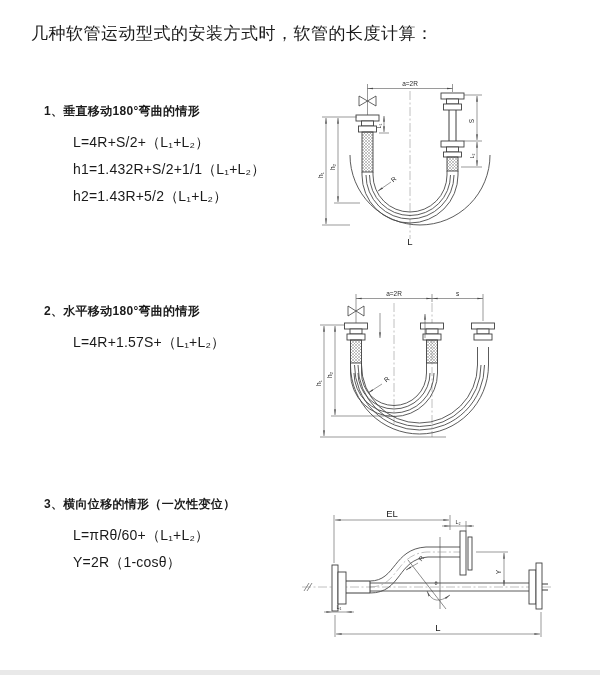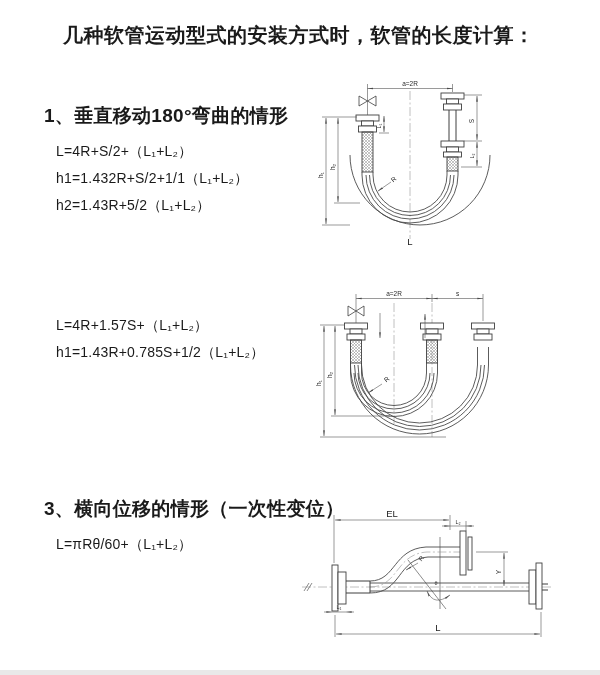--- a/index.html
+++ b/index.html
@@ -3,28 +3,28 @@
 <meta charset="utf-8">
 <style>
   html,body{margin:0;padding:0}
   body{
     width:600px;height:675px;position:relative;overflow:hidden;
     background:#ffffff;color:#1a1a1a;
     font-family:"Liberation Sans","DejaVu Sans",sans-serif;
   }
   .doc-title{
     position:absolute;left:31px;top:22px;
-    font-size:20px;font-weight:bold;letter-spacing:.5px;margin-left:32px;
+    font-size:17px;font-weight:normal;letter-spacing:.5px;
   }
   .section{position:absolute;left:44px}
   #sec1{top:103px}
   #sec2{top:303px}
   #sec3{top:496px}
-  .heading{font-size:19px;font-weight:bold;letter-spacing:.3px}
-  .formulas{margin:9px 0 0 12px}
+  .heading{font-size:12px;font-weight:bold;letter-spacing:.3px}
+  .formulas{margin:9px 0 0 29px}
   .formula{font-size:14px;height:27px;line-height:27px;letter-spacing:.2px;white-space:nowrap}
   svg{position:absolute;font-family:"Liberation Sans","DejaVu Sans",sans-serif}
   #svg1{left:300px;top:75px}
   #svg2{left:308px;top:285px}
   #svg3{left:296px;top:505px}
   .ol{stroke:#3f3f3f;stroke-width:1;fill:none}
   .fit{stroke:#3f3f3f;stroke-width:0.9;fill:#ffffff}
   .hose{stroke:#4a4a4a;stroke-width:0.9;fill:none}
   .thin{stroke:#5a5a5a;stroke-width:0.7;fill:none}
   .dim{stroke:#555;stroke-width:0.6;fill:none}
@@ -121,23 +121,23 @@
     <text class="lbl" x="35" y="92" text-anchor="middle" transform="rotate(-90 35 92)">h₂</text>
 
     <line class="dim" x1="91" y1="107" x2="78" y2="116" marker-end="url(#ar1)"></line>
     <text class="lbl" x="95" y="106" text-anchor="middle" font-size="7.5" transform="rotate(-40 95 106)">R</text>
 
     <text class="lbl-lg" x="110" y="170" text-anchor="middle">L</text>
   </g>
 </svg>
 
 <div class="section" id="sec2">
+  <div class="heading">2、水平移动180°弯曲的情形</div>
   <div class="formulas">
     <div class="formula">L=4R+1.57S+（L₁+L₂）</div>
-    <div class="formula">h1=1.43R+0.785S+1/2（L₁+L₂）</div>
   </div>
 </div>
 
 <svg id="svg2" width="230" height="175" viewBox="0 0 230 175">
   <defs>
     <marker id="ar2" viewBox="0 0 10 10" refX="9.5" refY="5" markerWidth="10" markerHeight="10" orient="auto-start-reverse">
       <path d="M0,3.7 L10,5 L0,6.3 Z" fill="#4a4a4a"></path>
     </marker>
     <pattern id="b2" width="3" height="3" patternUnits="userSpaceOnUse">
       <path d="M0 3L3 0M0 0L3 3" stroke="#8a8a8a" stroke-width="0.5"></path>
@@ -204,20 +204,21 @@
 
     <line class="dim" x1="74" y1="99" x2="60" y2="108" marker-end="url(#ar2)"></line>
     <text class="lbl" x="80" y="96" text-anchor="middle" font-size="7.5" transform="rotate(-38 80 96)">R</text>
   </g>
 </svg>
 
 <div class="section" id="sec3">
   <div class="heading">3、横向位移的情形（一次性变位）</div>
   <div class="formulas">
     <div class="formula">L=πRθ/60+（L₁+L₂）</div>
+    <div class="formula">Y=2R（1-cosθ）</div>
   </div>
 </div>
 
 <svg id="svg3" width="262" height="140" viewBox="0 0 262 140">
   <defs>
     <marker id="ar3" viewBox="0 0 10 10" refX="9.5" refY="5" markerWidth="10" markerHeight="10" orient="auto-start-reverse">
       <path d="M0,3.7 L10,5 L0,6.3 Z" fill="#4a4a4a"></path>
     </marker>
   </defs>
 

